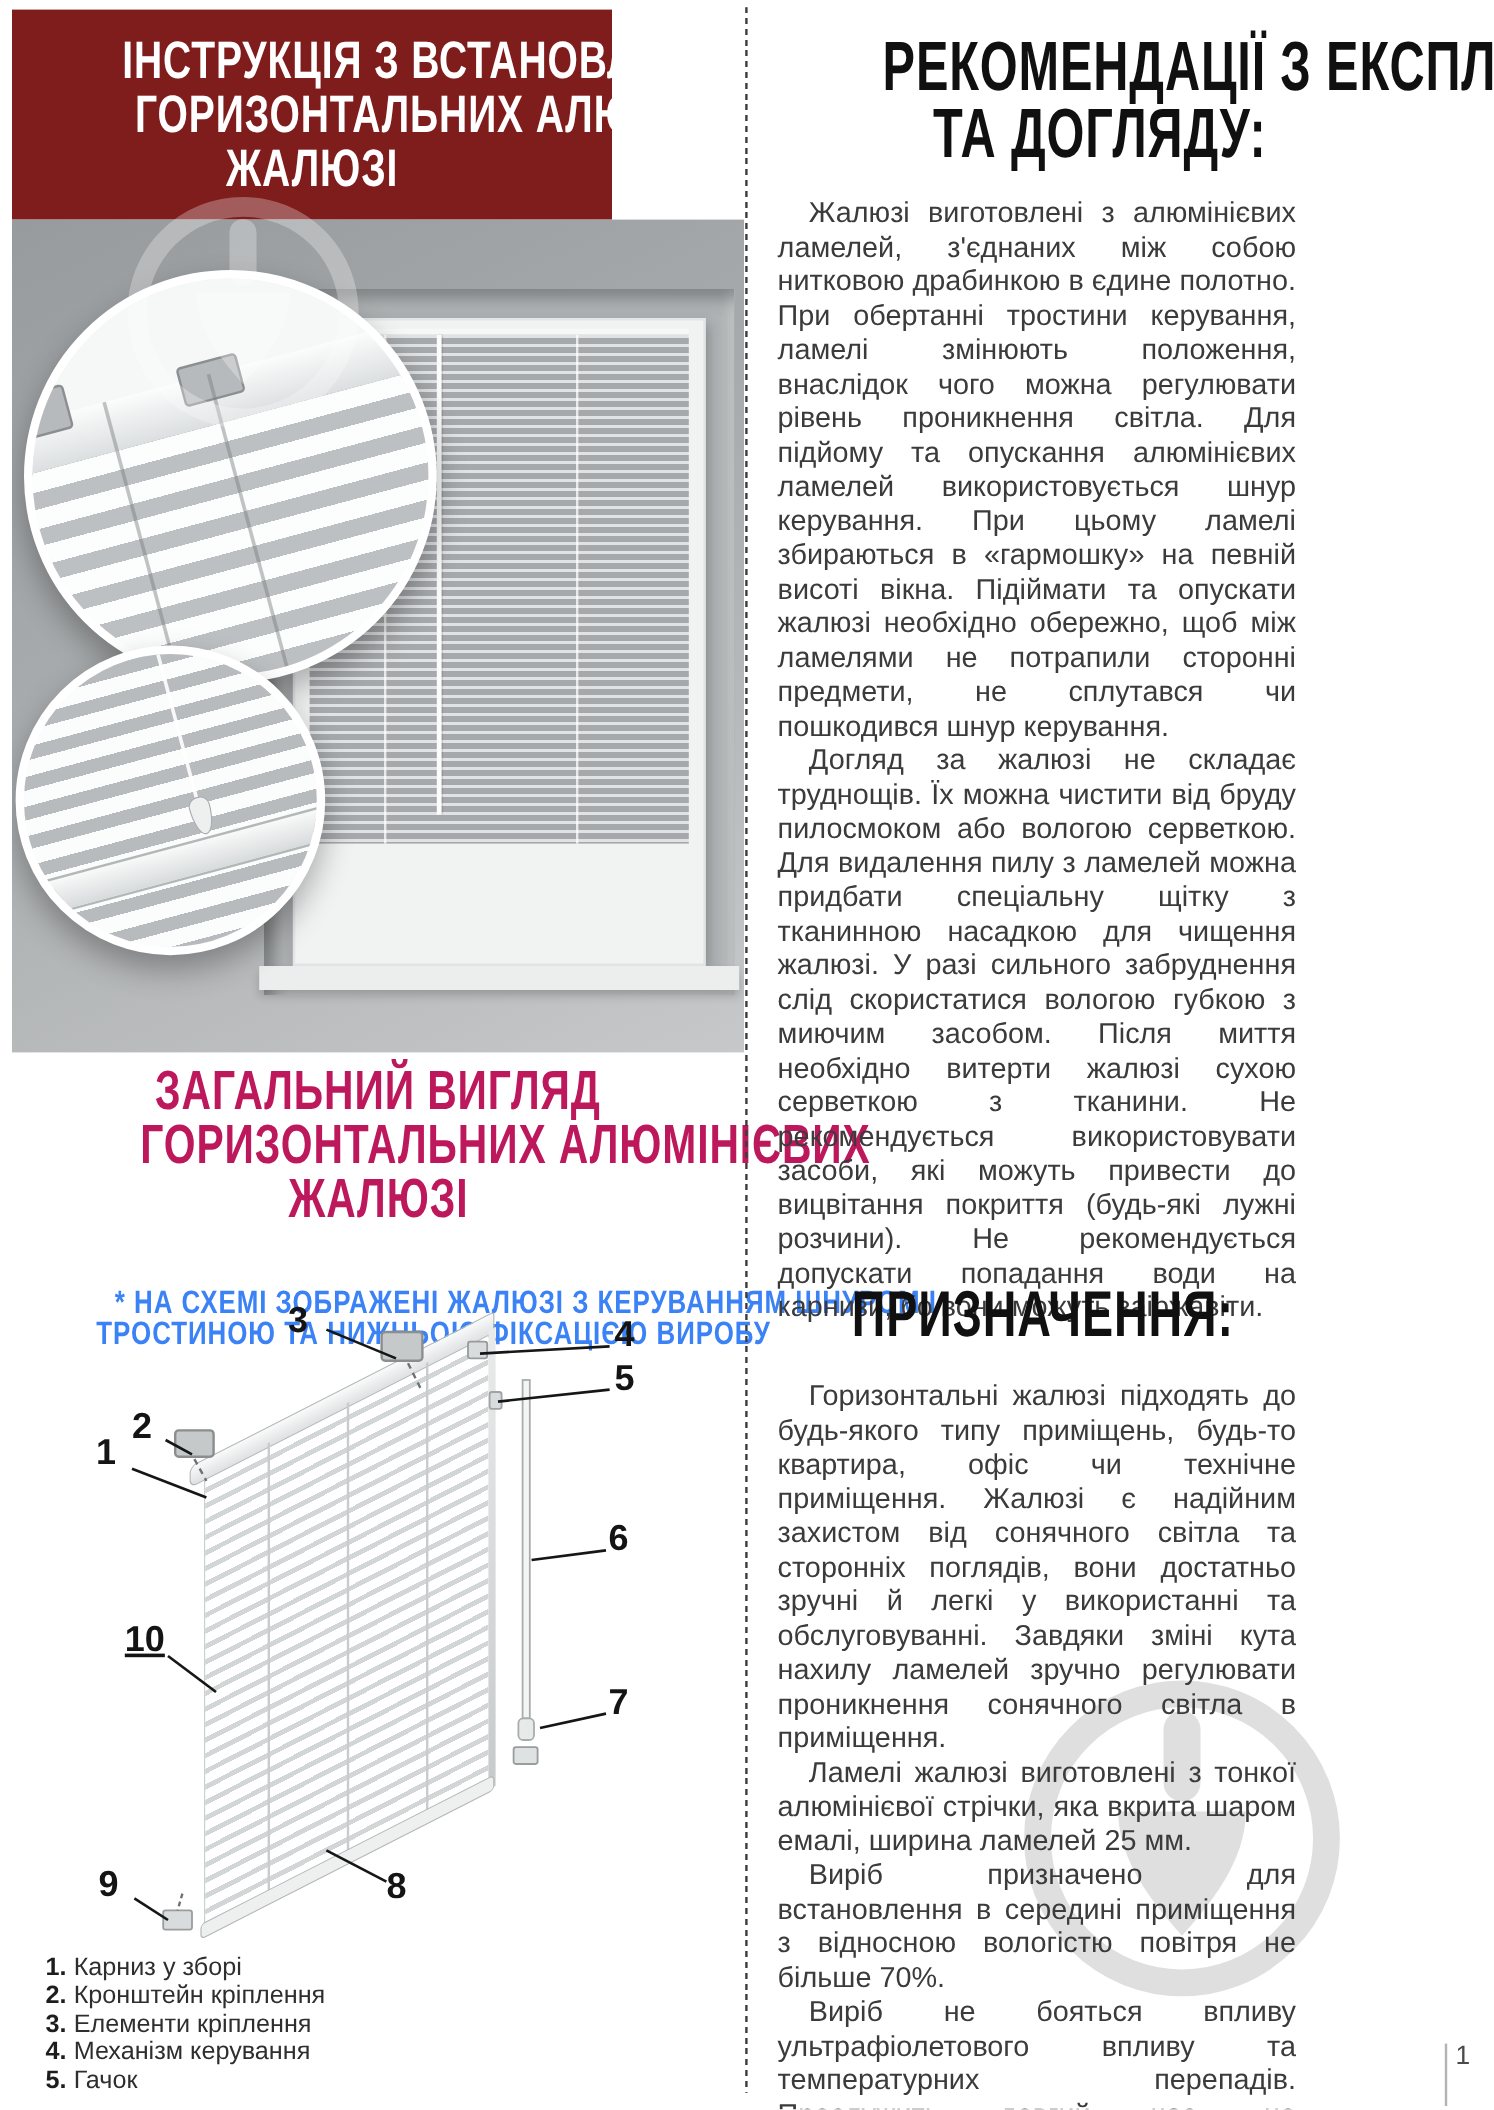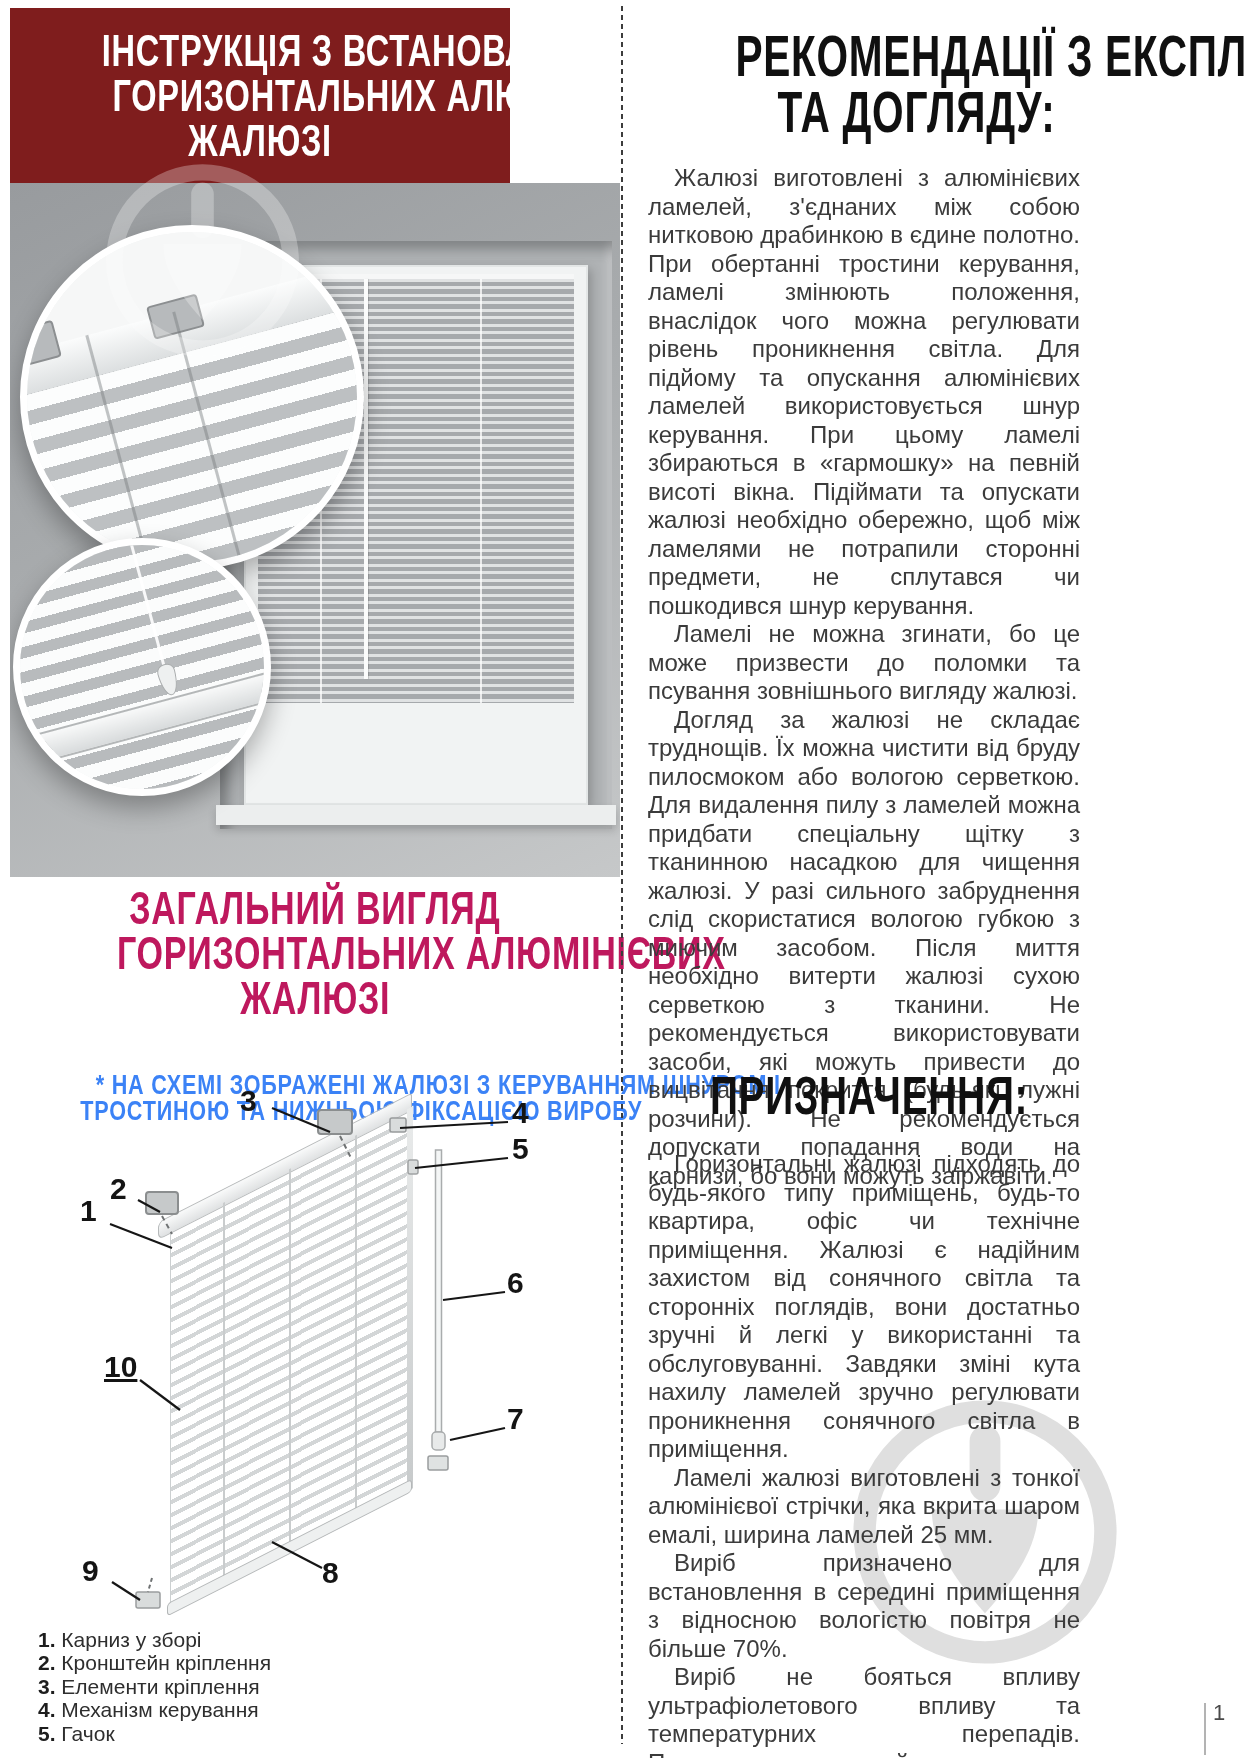--- a/index.html
+++ b/index.html
@@ -227,21 +227,20 @@
 
   <div class="divider"></div>
 
   <div class="care-heading">
     <div class="cond-line"><span>РЕКОМЕНДАЦІЇ З ЕКСПЛУАТАЦІЇ</span></div>
     <div class="cond-line"><span>ТА ДОГЛЯДУ:</span></div>
   </div>
 
   <div class="body-block care-body">
     <p>Жалюзі виготовлені з алюмінієвих ламелей, з'єднаних між собою нитковою драбинкою в єдине полотно. При обертанні тростини керування, ламелі змінюють положення, внаслідок чого можна регулювати рівень проникнення світла. Для підйому та опускання алюмінієвих ламелей використовується шнур керування. При цьому ламелі збираються в «гармошку» на певній висоті вікна. Підіймати та опускати жалюзі необхідно обережно, щоб між ламелями не потрапили сторонні предмети, не сплутався чи пошкодився шнур керування.</p>
-    <p>Ламелі не можна згинати, бо це може призвести до поломки та псування зовнішнього вигляду жалюзі.</p>
     <p>Догляд за жалюзі не складає труднощів. Їх можна чистити від бруду пилосмоком або вологою серветкою. Для видалення пилу з ламелей можна придбати спеціальну щітку з тканинною насадкою для чищення жалюзі. У разі сильного забруднення слід скористатися вологою губкою з миючим засобом. Після миття необхідно витерти жалюзі сухою серветкою з тканини. Не рекомендується використовувати засоби, які можуть привести до вицвітання покриття (будь-які лужні розчини). Не рекомендується допускати попадання води на карнизи, бо вони можуть заіржавіти.</p>
   </div>
 
   <div class="watermark" style="left:845px;top:1392px;width:280px;height:280px;color:#dadada;opacity:.85;z-index:1;">
     <svg viewBox="0 0 100 100">
       <circle cx="50" cy="50" r="43" fill="none" stroke="currentColor" stroke-width="8"></circle>
       <rect x="44.5" y="12" width="11" height="27" rx="5.5" fill="currentColor"></rect>
       <path d="M31 42 h38 c0 15 -11 28 -19 37 c-8 -9 -19 -22 -19 -37 z" fill="currentColor"></path>
     </svg>
   </div>

